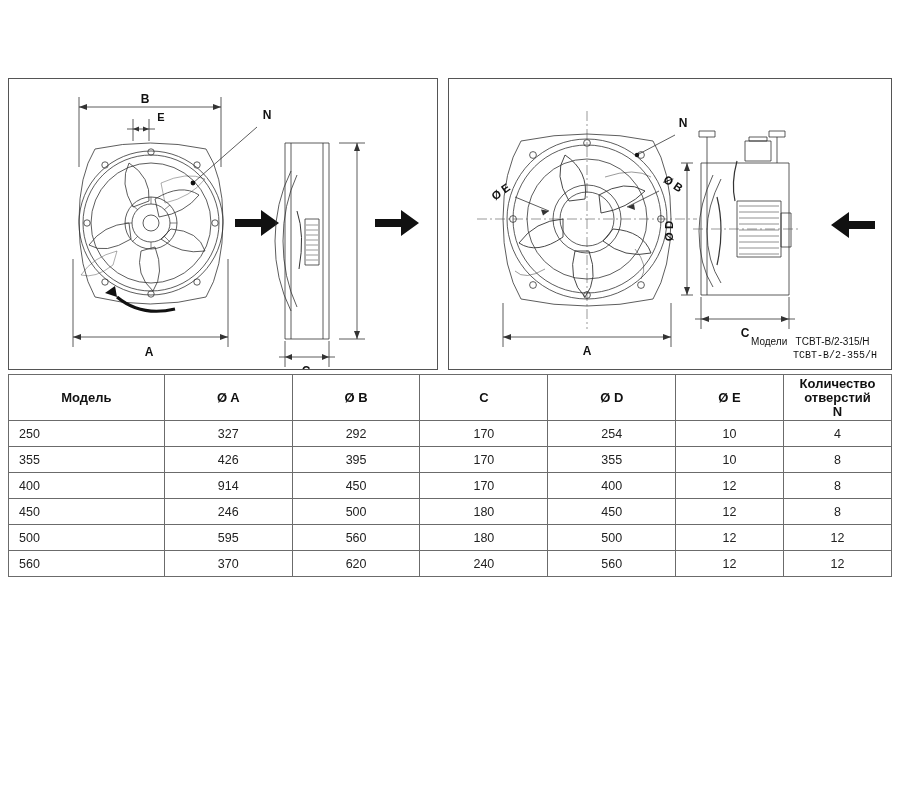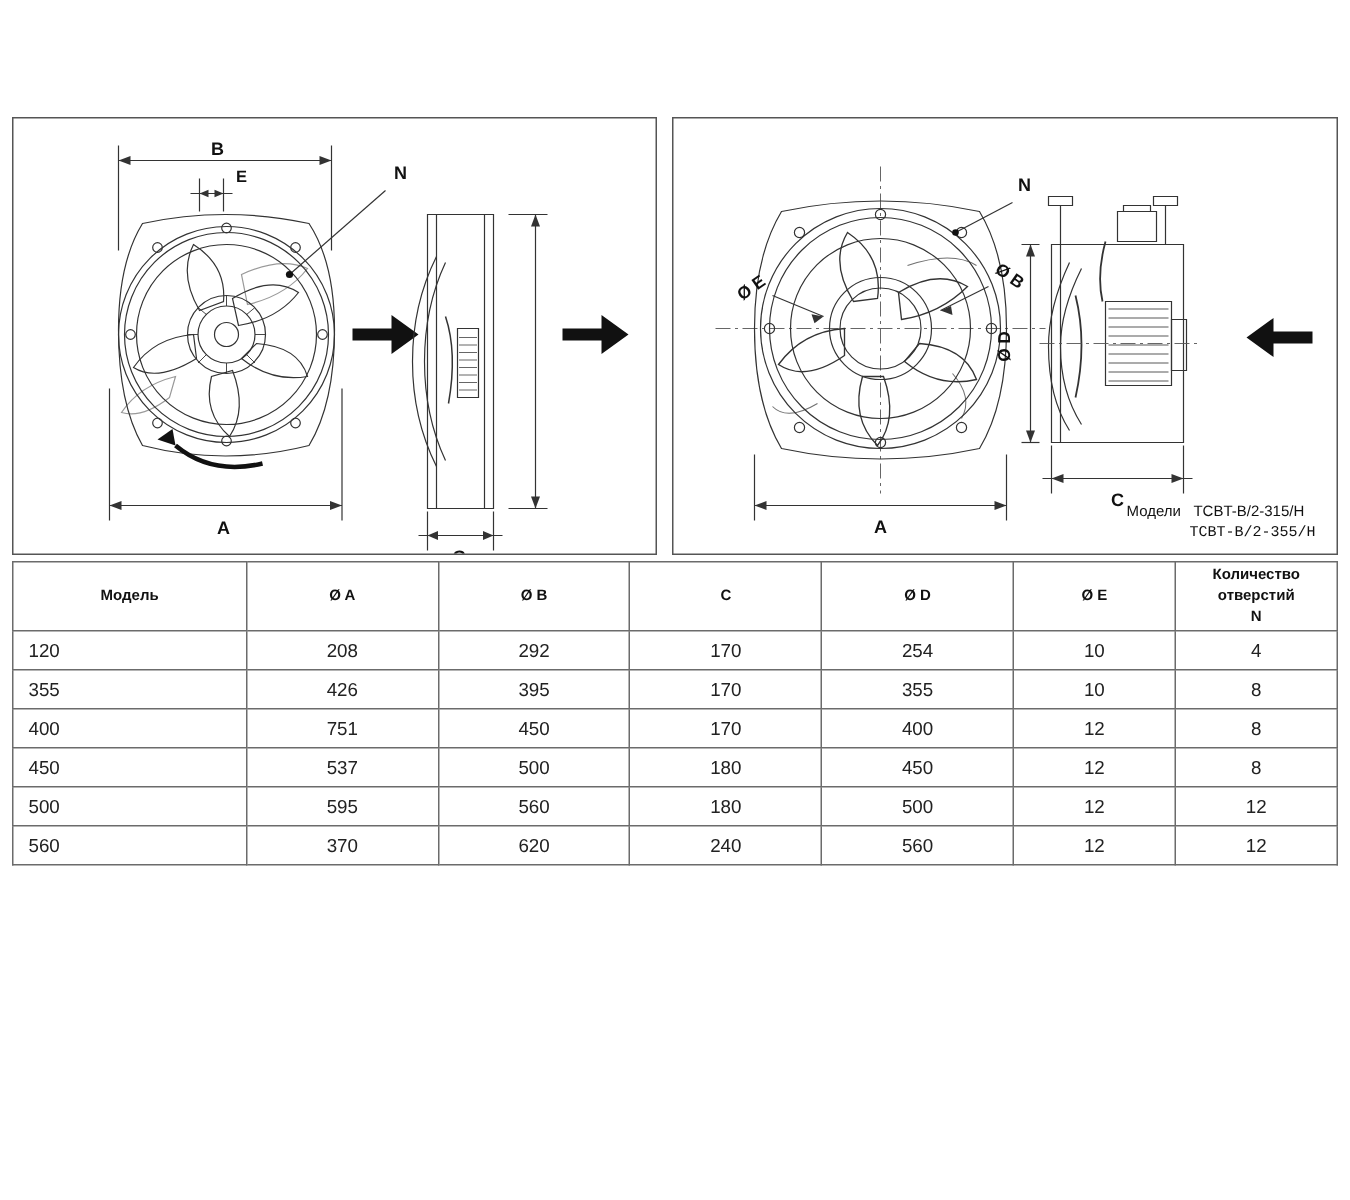--- a/index.html
+++ b/index.html
@@ -66,21 +66,21 @@
   }
   .spec-table th, .spec-table td {
     border: 1px solid #6b6b6b;
     height: 26px;
     padding: 0 8px;
     box-sizing: border-box;
   }
   .spec-table thead th {
     height: 46px;
     font-weight: bold;
-    font-size: 10px;
+    font-size: 13px;
     text-align: center;
     vertical-align: middle;
     color: #111;
   }
   .spec-table thead th.col-model { text-align: center; }
   .spec-table tbody td {
     text-align: center;
     vertical-align: middle;
     color: #222;
   }
@@ -364,49 +364,49 @@
           <div class="nhead">
             <div>Количество</div>
             <div>отверстий</div>
             <div>N</div>
           </div>
         </th>
       </tr>
     </thead>
     <tbody>
         <tr>
-          <td class="col-model">120</td>
-          <td>208</td>
+          <td class="col-model">250</td>
+          <td>327</td>
           <td>292</td>
           <td>170</td>
           <td>254</td>
           <td>10</td>
           <td>4</td>
         </tr>
         <tr>
           <td class="col-model">355</td>
           <td>426</td>
           <td>395</td>
           <td>170</td>
           <td>355</td>
           <td>10</td>
           <td>8</td>
         </tr>
         <tr>
           <td class="col-model">400</td>
-          <td>751</td>
+          <td>914</td>
           <td>450</td>
           <td>170</td>
           <td>400</td>
           <td>12</td>
           <td>8</td>
         </tr>
         <tr>
           <td class="col-model">450</td>
-          <td>537</td>
+          <td>246</td>
           <td>500</td>
           <td>180</td>
           <td>450</td>
           <td>12</td>
           <td>8</td>
         </tr>
         <tr>
           <td class="col-model">500</td>
           <td>595</td>
           <td>560</td>

